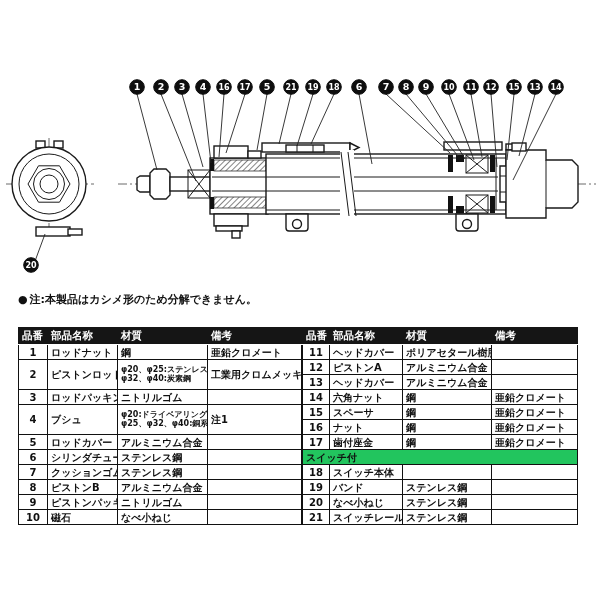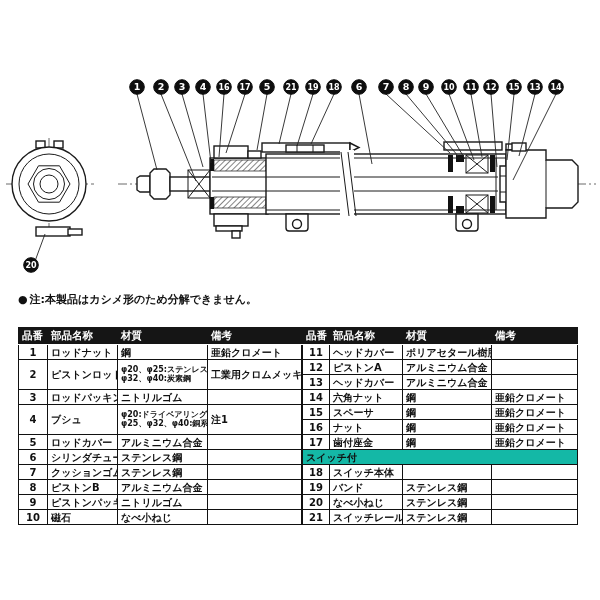--- a/index.html
+++ b/index.html
@@ -30,21 +30,21 @@
   .tables{position:absolute;left:18px;top:327px;display:flex;align-items:center;}
   table{border-collapse:collapse;table-layout:fixed;font-size:10px;font-weight:bold;color:#111;}
   td,th{border:1px solid #111;padding:0 3px;overflow:hidden;white-space:nowrap;line-height:1.1;}
   thead th{
     background:#151515;color:#fff;text-align:left;height:16px;
     font-size:10.5px;border-color:#151515;border-bottom-color:#fff;
   }
   td.no{text-align:center;padding:0;}
   td.mt div{line-height:1.12;}
   td.mt.small{font-size:8px;}
-  tr.switch-row td{background:#14b8a6;text-align:left;}
+  tr.switch-row td{background:#22c55e;text-align:left;}
 </style>
 </head>
 <body>
 
 <div class="page">
 
   <svg id="diagram" width="600" height="300" viewBox="0 0 600 300">
     <defs>
       <pattern id="hatch" patternUnits="userSpaceOnUse" width="4" height="4" patternTransform="rotate(45)">
         <rect width="4" height="4" fill="#fff"></rect>

